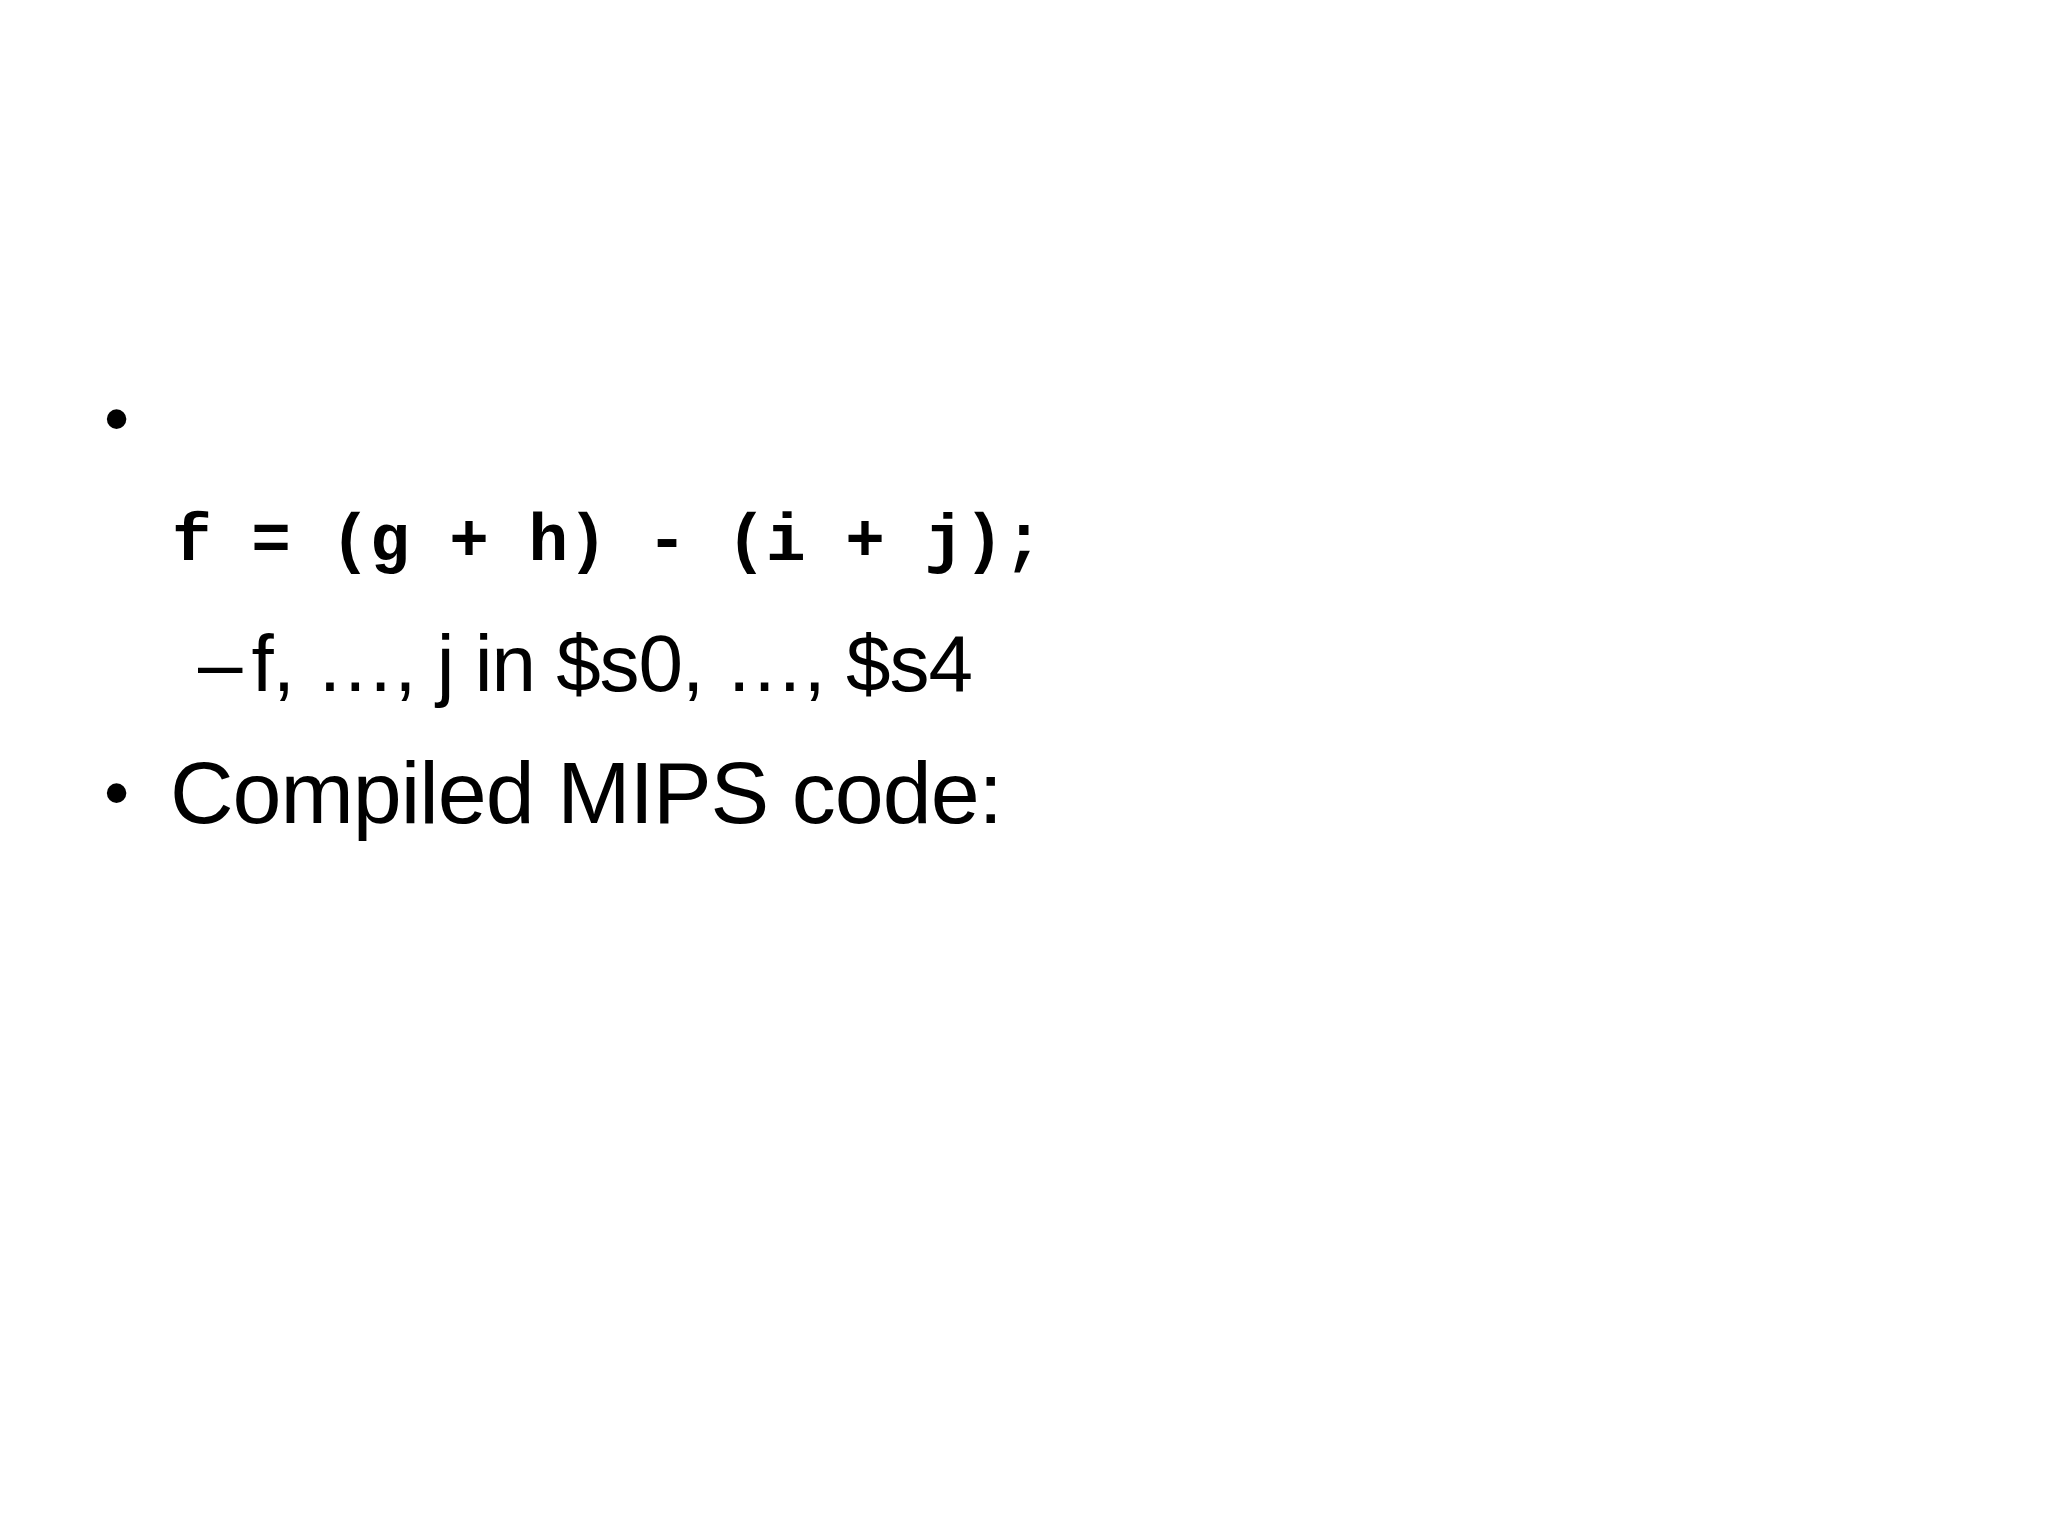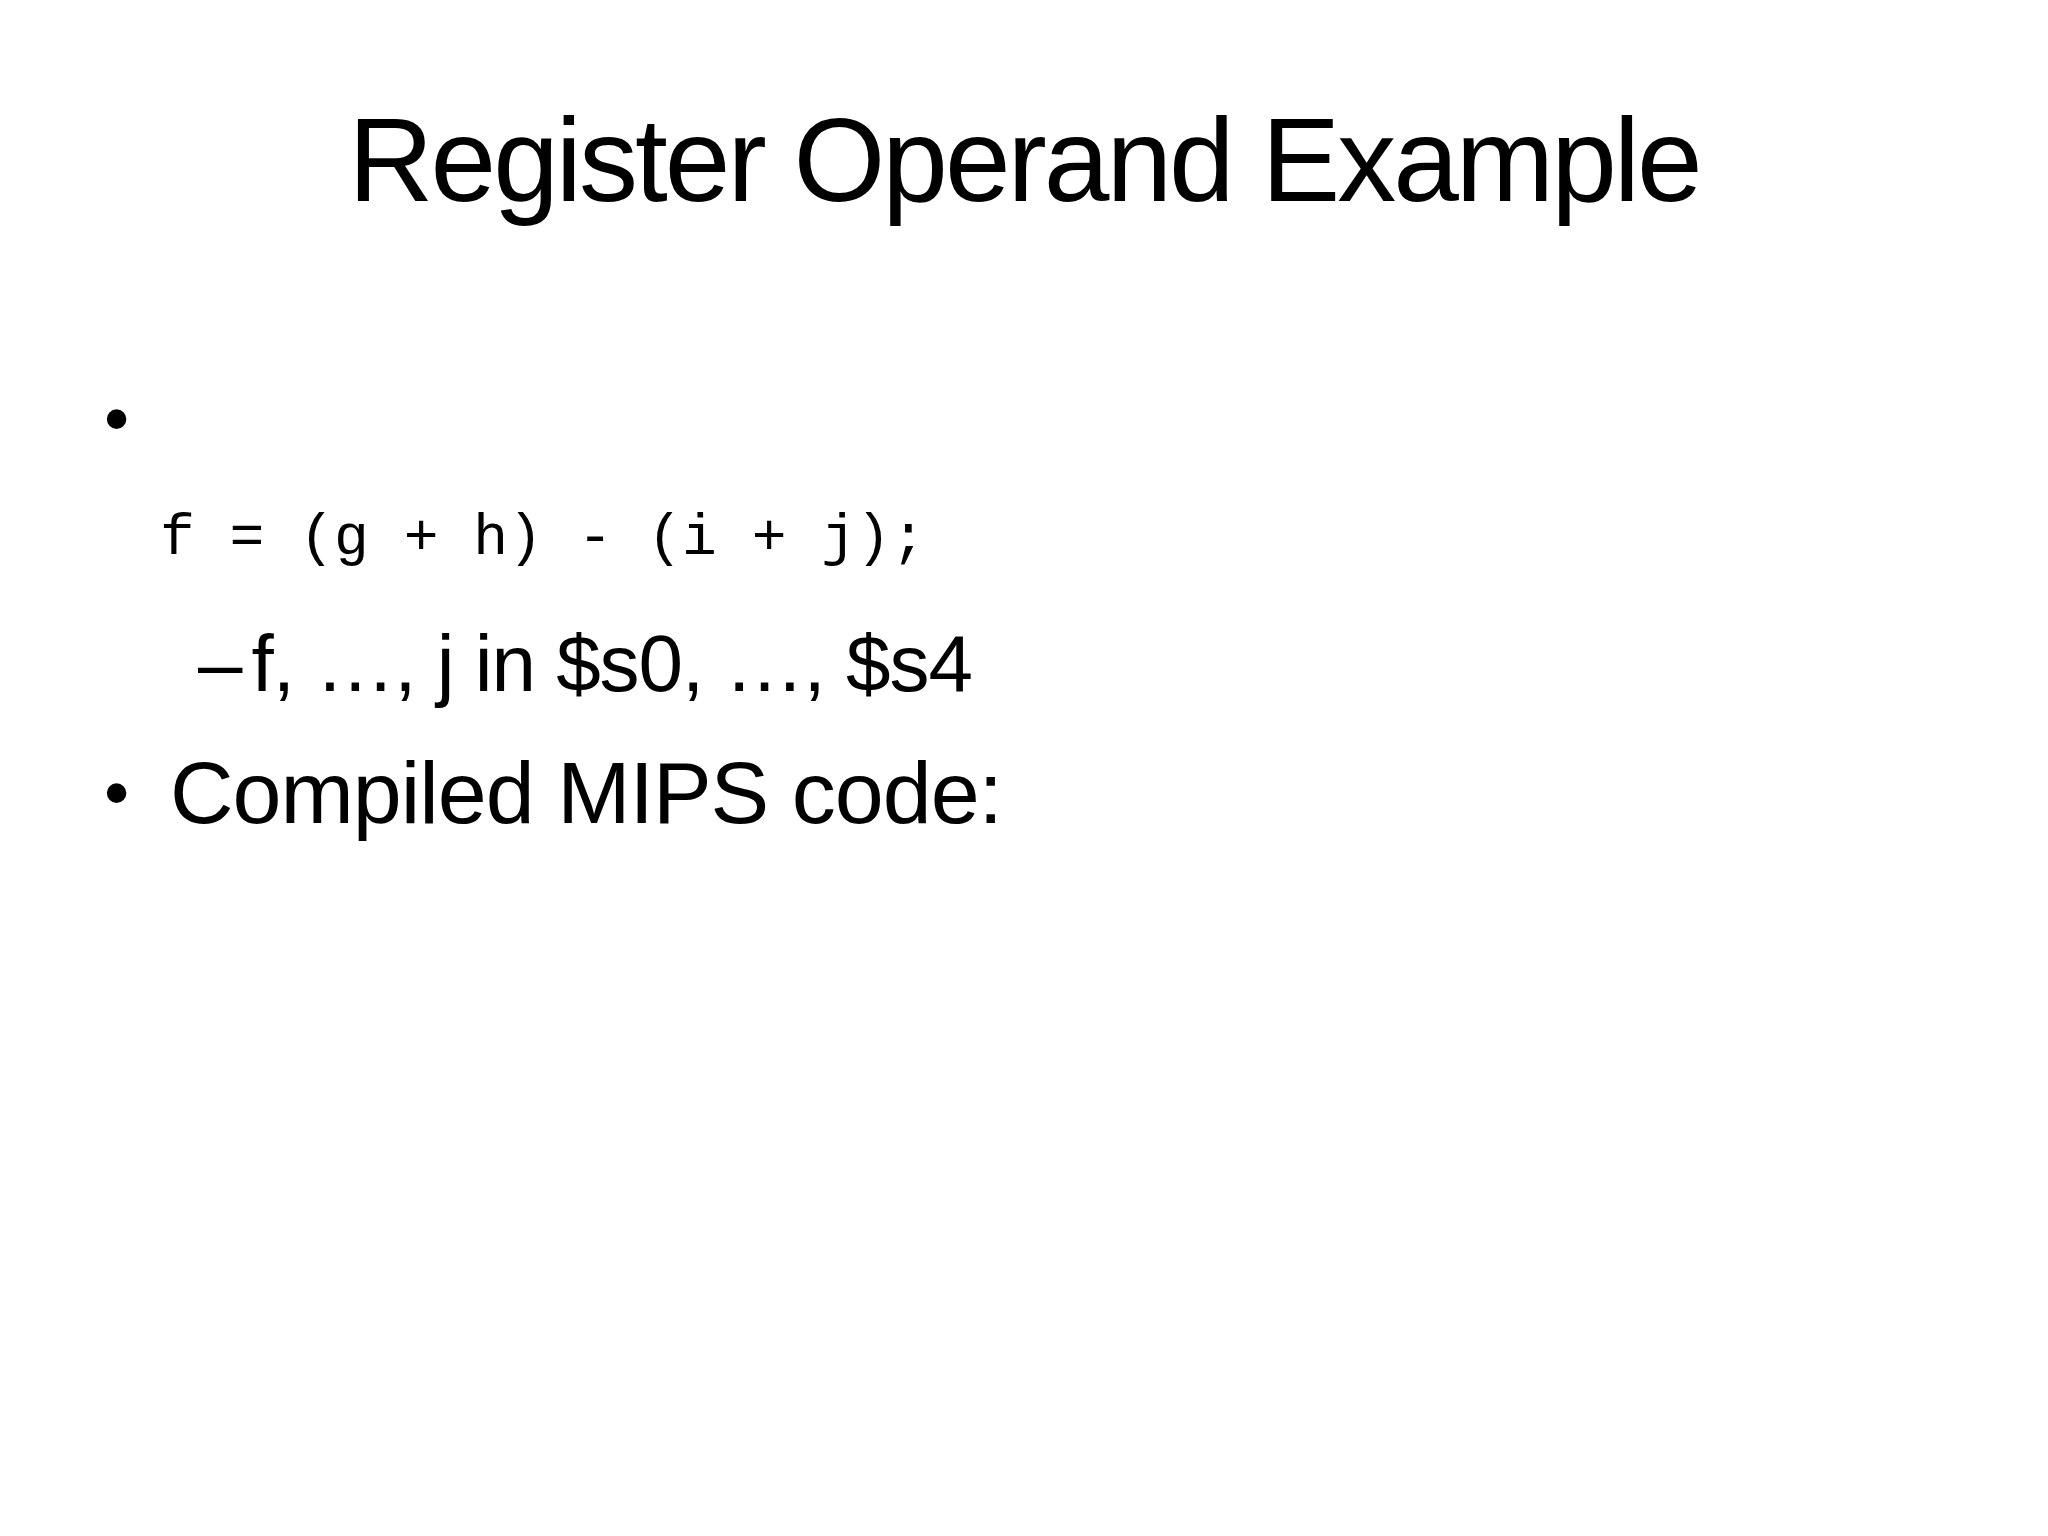--- a/index.html
+++ b/index.html
@@ -47,25 +47,26 @@
     flex: 0 0 66px;
     font-size: 72px;
     line-height: 1.4;
   }
 
   .bullet-row-1 { top: 368px; }
   .bullet-row-2 { top: 742px; }
 
   .code-line, .code-block {
     position: absolute;
-    left: 160px;
+    left: 172px;
     font-family: "Liberation Mono", monospace;
-    font-size: 58px;
+    font-size: 66px;
     line-height: 1.16;
     white-space: pre;
+    font-weight: bold;
   }
 
   .code-line-c { top: 505px; }
 
   .sub-bullet-row {
     position: absolute;
     left: 198px;
     top: 618px;
     display: flex;
     align-items: flex-start;
@@ -84,21 +85,20 @@
   .code-block .mips-line {
     height: 96px;
     line-height: 96px;
   }
 </style>
 </head>
 <body>
 
 <div class="slide">
 
-  <h1 class="slide-title">Register Operand Example</h1>
 
   <div class="bullet-row bullet-row-1">
     <span class="marker">•</span>
   </div>
 
   <div class="code-line code-line-c">f = (g + h) - (i + j);</div>
 
   <div class="sub-bullet-row">
     <span class="sub-marker">–</span>
     <span class="sub-text">f, …, j in $s0, …, $s4</span>

